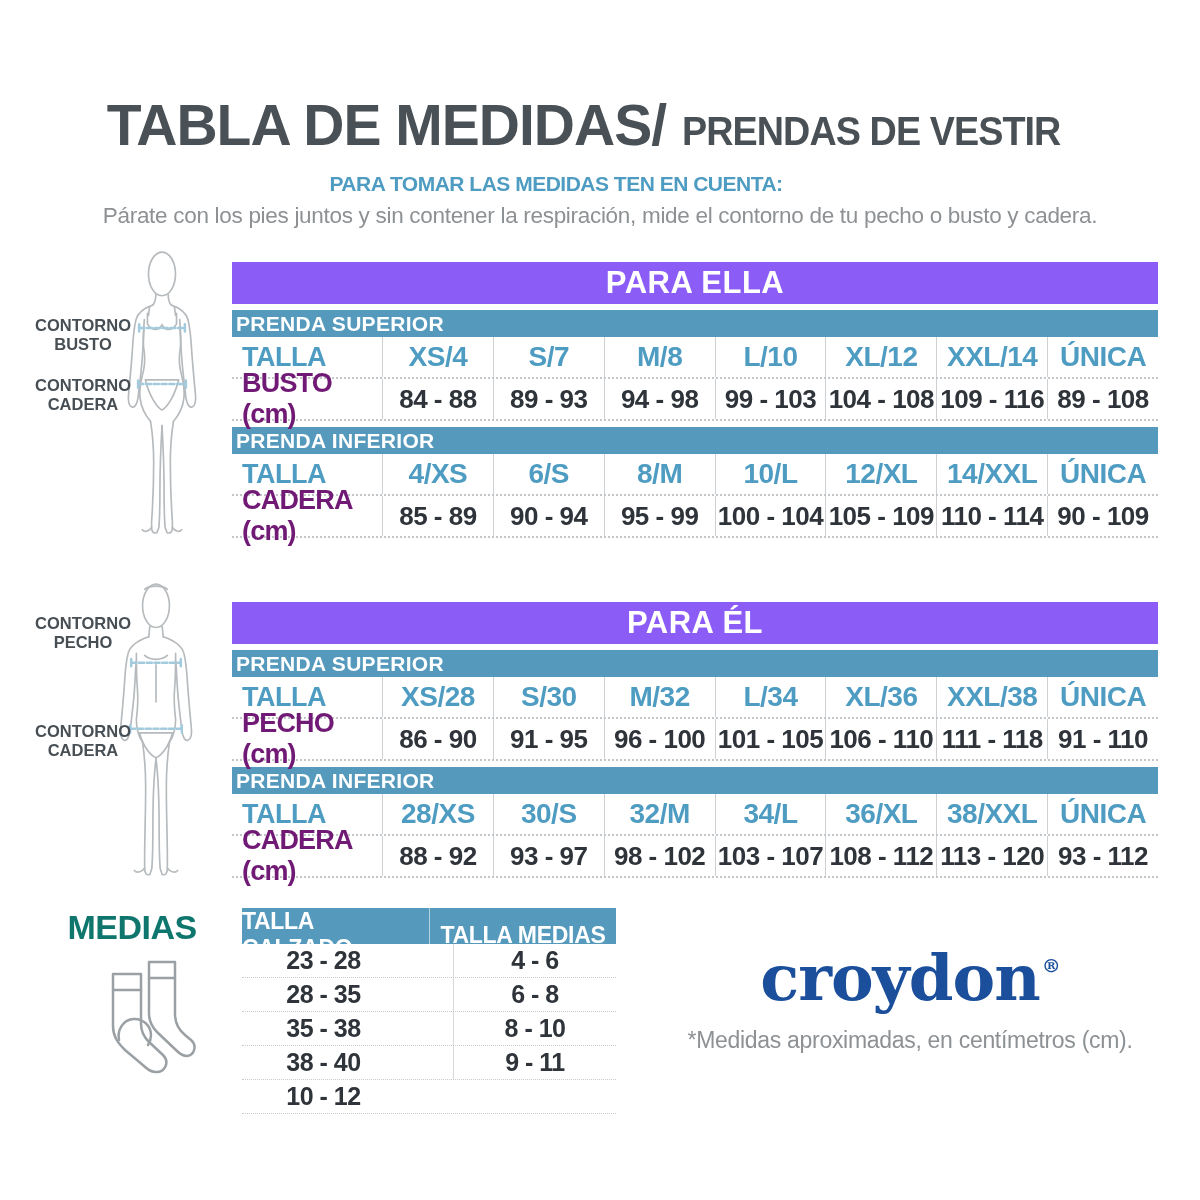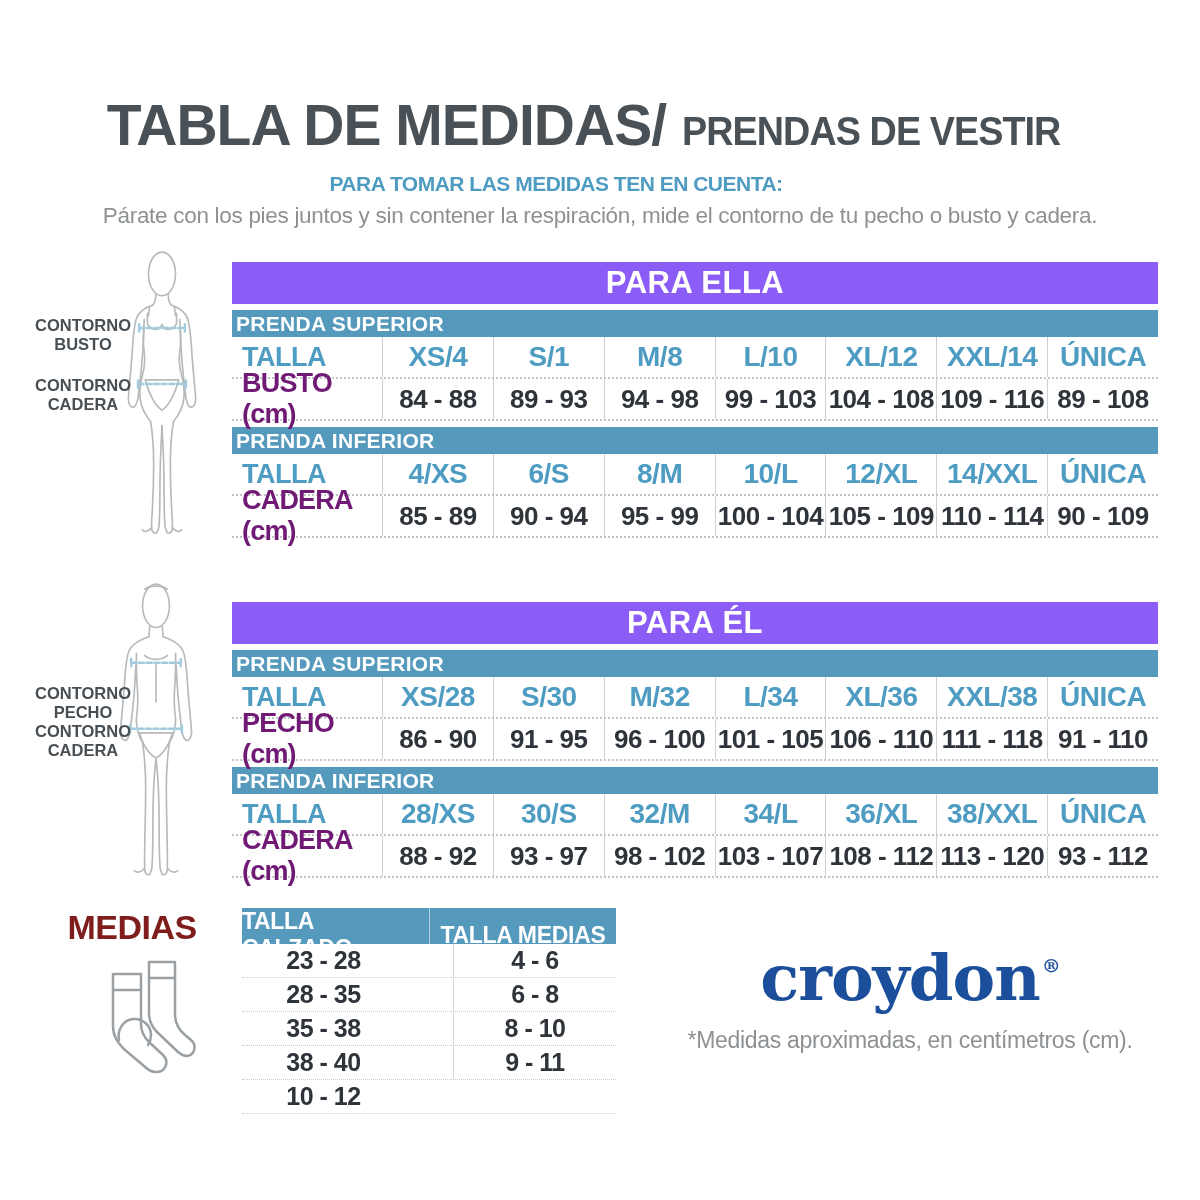--- a/index.html
+++ b/index.html
@@ -27,21 +27,21 @@
   .t-row>div:first-child{justify-content:flex-start;padding-left:10px;}
   .t-row>div+div{border-left:1px solid #CDD1D4;}
   .t-row{border-bottom:2px dotted #C2C6C9;}
   .t-row.sizes>div{color:#4E9CC2;font-weight:800;font-size:28px;}
   .t-row.sizes>div:first-child{font-size:27px;}
   .t-row.values>div{color:#2F343A;font-weight:600;font-size:26px;}
   .t-row.values>div:first-child{color:#701a75;font-weight:800;font-size:27px;letter-spacing:-0.8px;}
 
   
   .medias-label{position:absolute;left:62px;top:908px;width:140px;text-align:center;
-                color:#7f1d1d;font-size:34px;font-weight:800;letter-spacing:-0.5px;}
+                color:#0f766e;font-size:34px;font-weight:800;letter-spacing:-0.5px;}
   .medias-table{position:absolute;left:242px;top:908px;width:374px;}
   .medias-head{display:grid;grid-template-columns:1fr 1fr;background:#5599BD;height:36px;
                color:#fff;font-weight:800;font-size:23px;letter-spacing:-0.3px;}
   .medias-head div{display:flex;align-items:center;justify-content:center;}
   .medias-head div+div{border-left:1px solid rgba(255,255,255,.55);}
   .medias-row{display:grid;grid-template-columns:1fr 1fr;height:33px;font-size:25px;
               font-weight:600;color:#2F343A;border-bottom:1px dotted #C6CACD;letter-spacing:-0.5px;gap:48px;}
   .medias-row div{display:flex;align-items:center;justify-content:center;}
   .medias-row div+div{border-left:1px solid #D6D9DB;}
 
@@ -104,31 +104,31 @@
     <path d="M37,157 C39,171 40,185 40,201 C40,225 39,249 39,269 L39,279 C39,284 41,286 44,285 L46,279 C47,265 47,251 47,237 C47,213 48,189 50,173"></path>
     <path d="M63,157 C61,171 60,185 60,201 C60,225 61,249 61,269 L61,279 C61,284 59,286 56,285 L54,279 C53,265 53,251 53,237 C53,213 52,189 50,173"></path>
     <path d="M39,279 C36,283 31,284 29,281 M61,279 C64,283 69,284 71,281"></path>
     <g stroke="#A3CBDE" stroke-width="2.4">
       <path d="M26,80 L74,80" stroke-dasharray="5 2.5"></path>
       <path d="M26,76.5 L26,83.5 M74,76.5 L74,83.5"></path>
       <path d="M25,144 L75,144" stroke-dasharray="5 2.5"></path>
       <path d="M25,140.5 L25,147.5 M75,140.5 L75,147.5"></path>
     </g>
   </svg>
-  <div class="fig-label" style="left:33px;top:684px;">CONTORNO PECHO</div>
+  <div class="fig-label" style="left:33px;top:614px;">CONTORNO PECHO</div>
   <div class="fig-label" style="left:33px;top:722px;">CONTORNO CADERA</div>
 
   <div class="size-table" style="top:262px;">
     <div class="t-dark">PARA ELLA</div>
 
     <div class="t-band">PRENDA SUPERIOR</div>
     <div class="t-row sizes">
       <div>TALLA</div>
       <div>XS/4</div>
-      <div>S/1</div>
+      <div>S/7</div>
       <div>M/8</div>
       <div>L/10</div>
       <div>XL/12</div>
       <div>XXL/14</div>
       <div>ÚNICA</div>
     </div>
     <div class="t-row values">
       <div>BUSTO (cm)</div>
       <div>84 - 88</div>
       <div>89 - 93</div>

